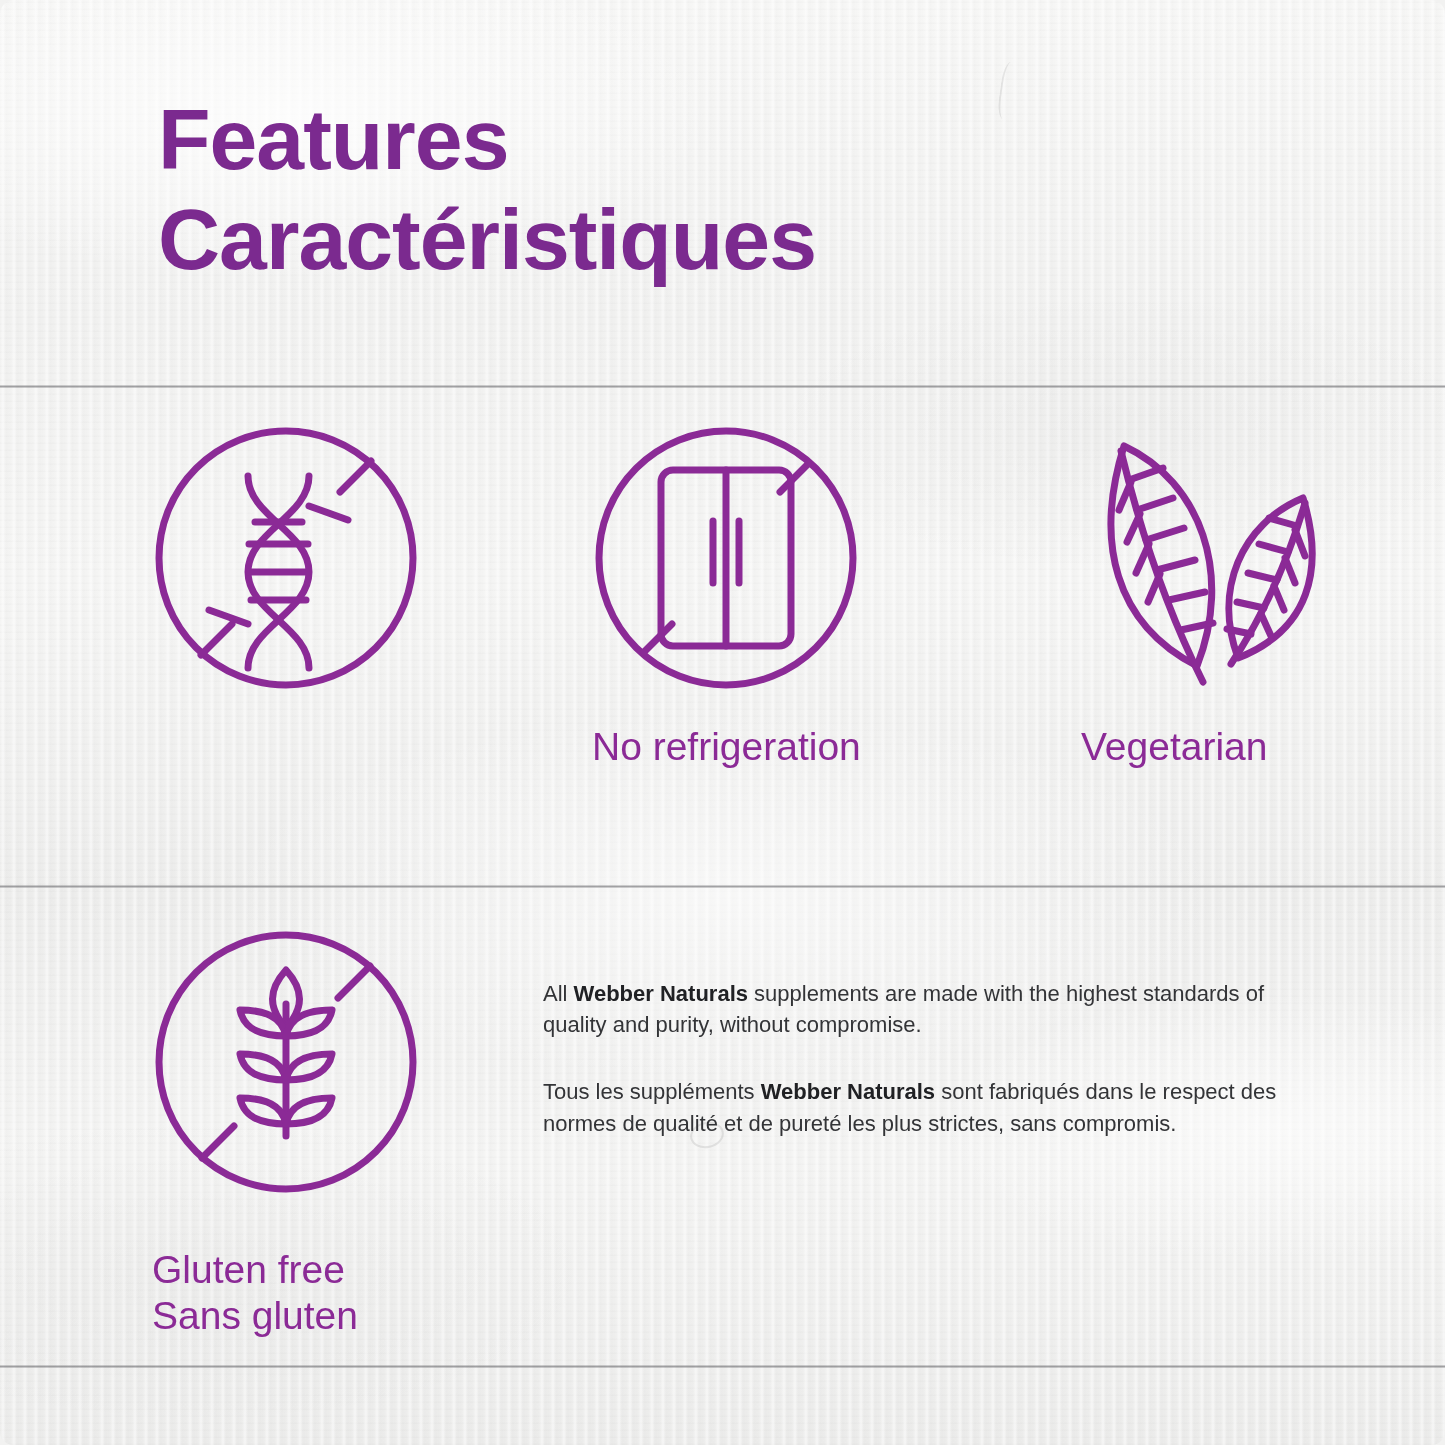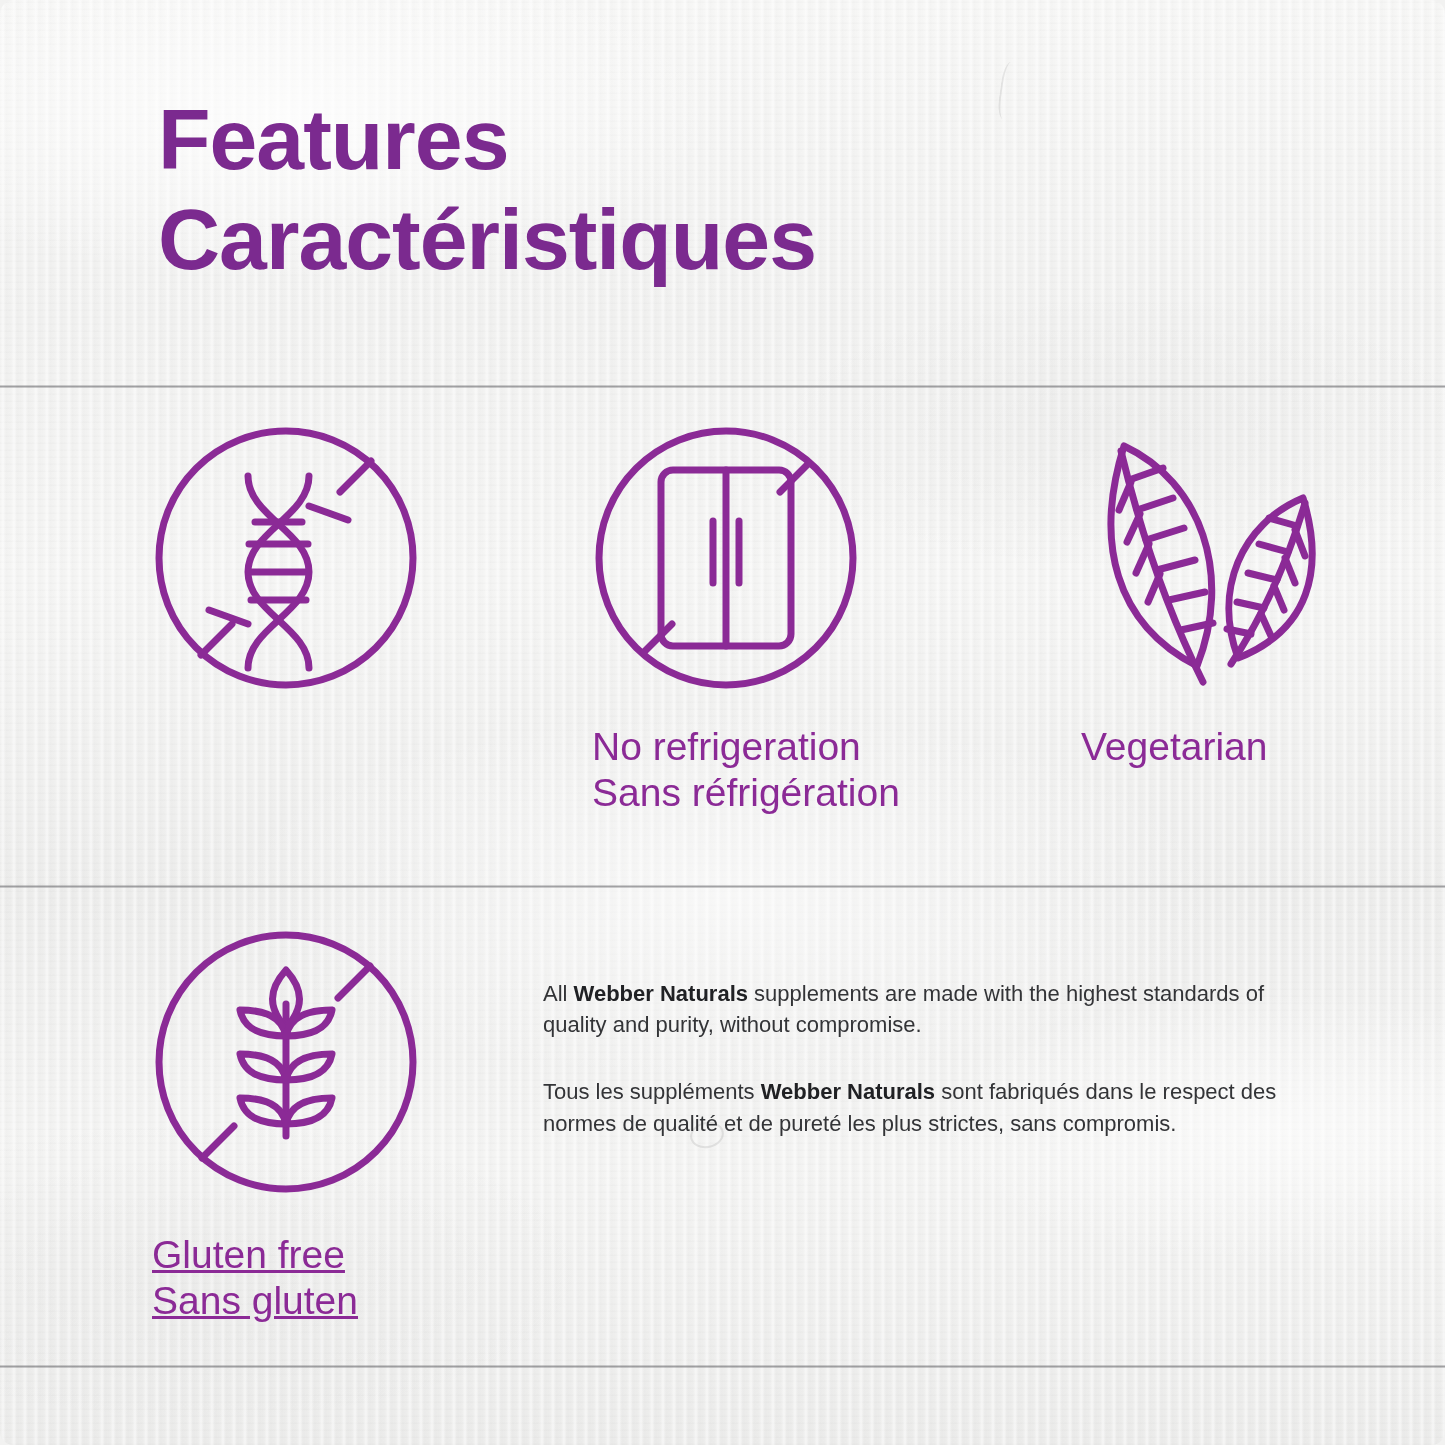--- a/index.html
+++ b/index.html
@@ -129,21 +129,21 @@
   #feat-veg      { left: 1081px; top: 424px; }
 
   
   #feat-gluten   { left: 152px;  top: 928px; }
 
   
   #feat-nongmo .caption,
   #feat-norefrig .caption,
   #feat-veg .caption { margin-top: 28px; }
 
-  #feat-gluten .caption { margin-top: 32px; text-decoration: underline; }
+  #feat-gluten .caption { margin-top: 47px; }
 
   
   #body-copy {
     position:absolute;
     left: 543px;
     top: 978px;
     width: 772px;
     z-index: 3;
   }
   #body-copy p {
@@ -203,21 +203,20 @@
         <rect x="69" y="46" width="130" height="176" rx="12"></rect>
 
         <line x1="134" y1="46" x2="134" y2="222"></line>
 
         <line x1="121" y1="97" x2="121" y2="159"></line>
         <line x1="147" y1="97" x2="147" y2="159"></line>
       </svg>
     </span>
     <div class="caption">
       <span>No refrigeration</span>
-      <span class="fr">Sans réfrigération</span>
     </div>
   </div>
 
   <div class="feature" id="feat-veg">
     <span class="icon-box">
       <svg width="268" height="268" viewBox="0 0 268 268" fill="none" stroke="#8B2A96" stroke-width="7" stroke-linecap="round" stroke-linejoin="round">
 
         <path d="M43 22 C13 118, 34 200, 116 242 C152 150, 120 58, 43 22 Z"></path>
 
         <path d="M40 27 C60 110, 88 190, 122 258"></path>

